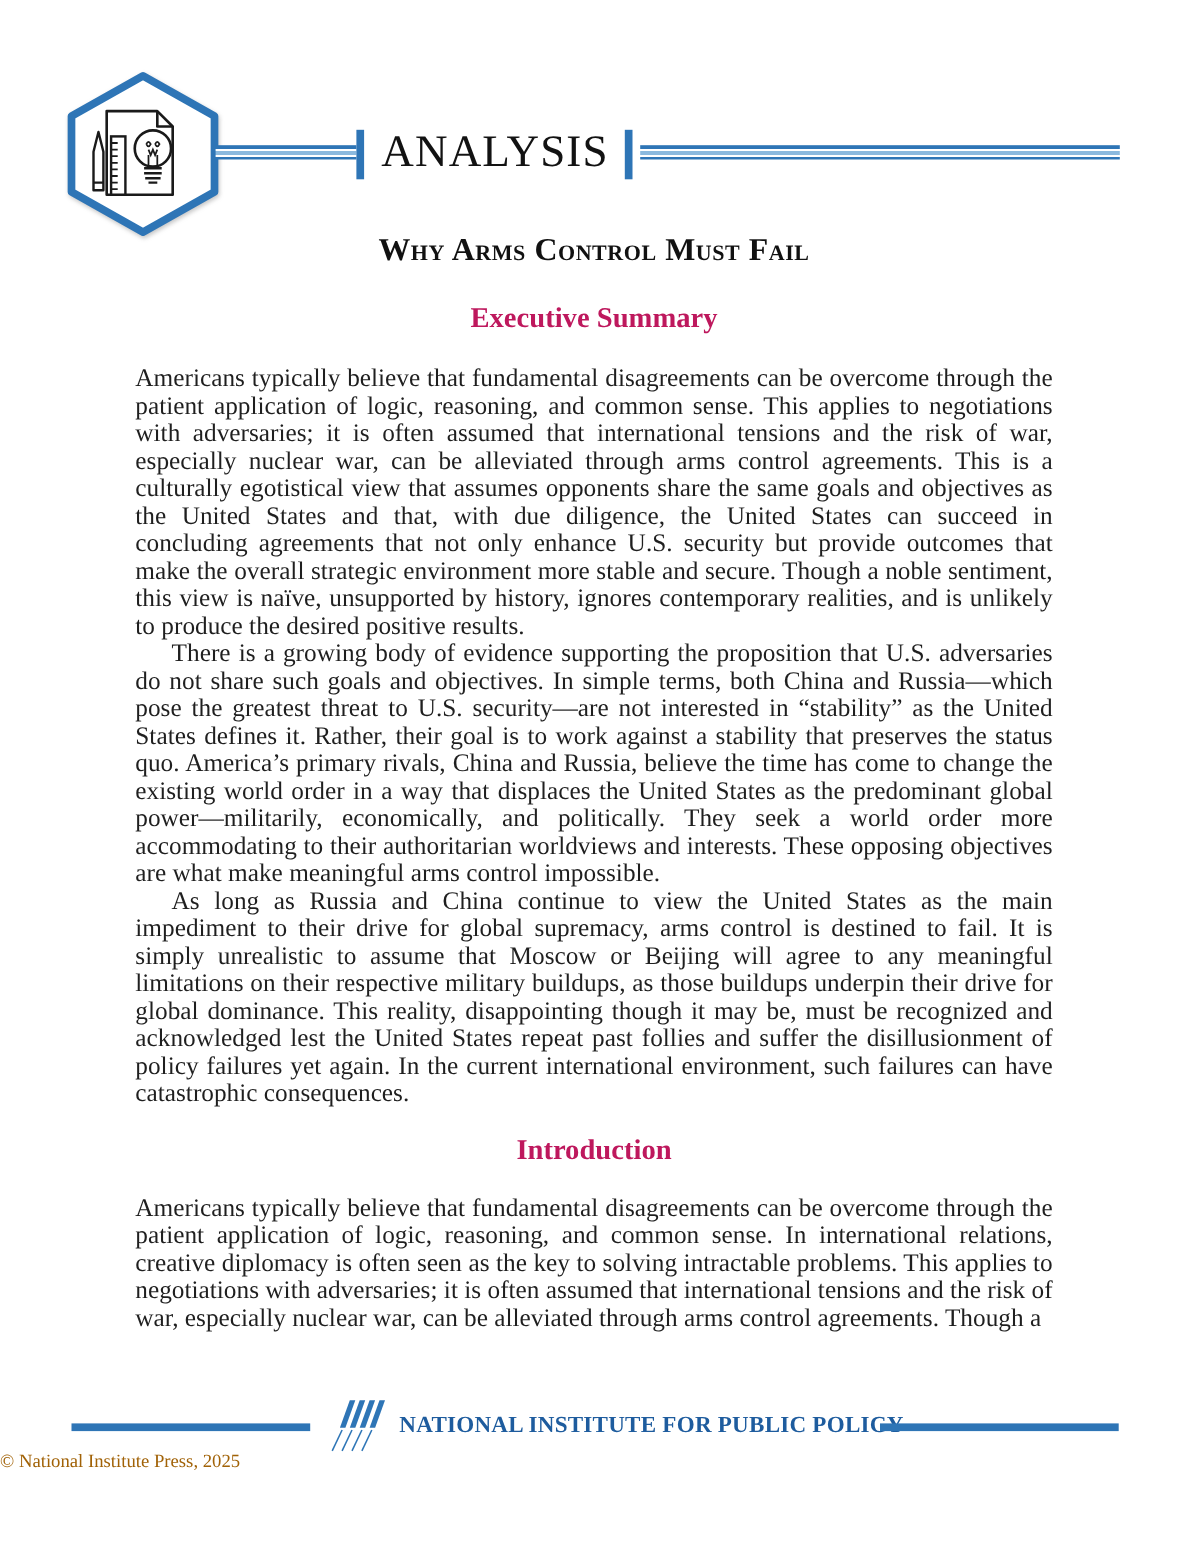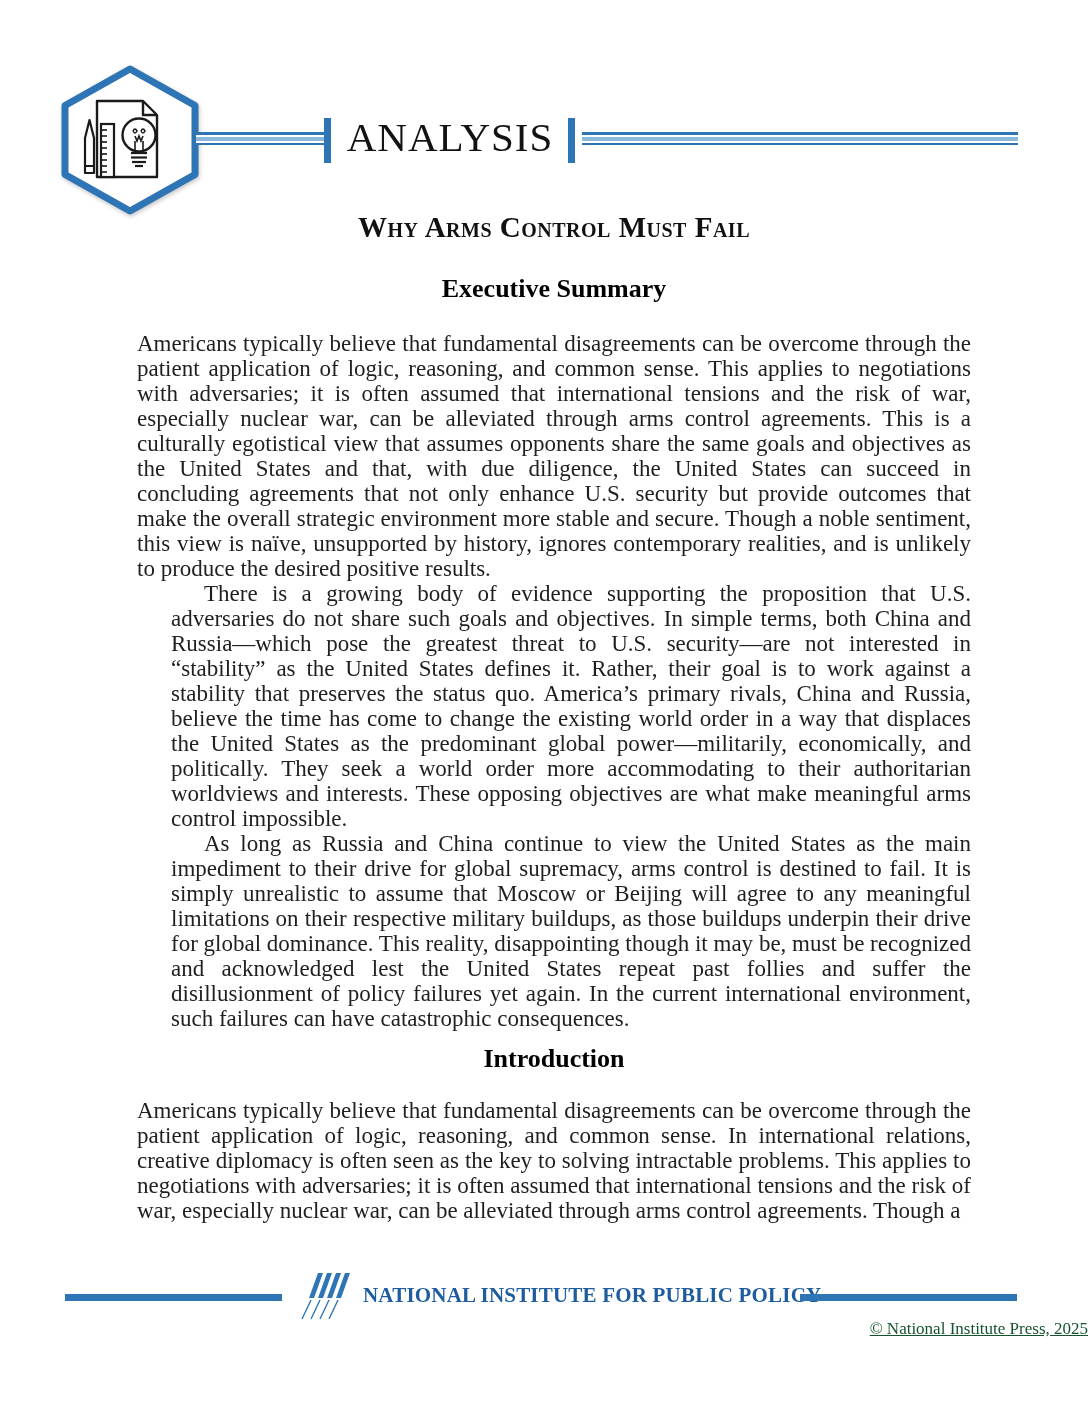--- a/index.html
+++ b/index.html
@@ -35,21 +35,21 @@
   .brand {
     position:absolute; left:330px; top:113px; width:240px;
     text-align:center;
     font-size:41px; line-height:48px;
     letter-spacing:1px;
     color:#121212;
   }
 
   
   .content {
-    position:absolute; left:137px; top:0; width:834px;
+    position:absolute; left:123px; top:0; width:834px;
     color:#1b1b1b;
   }
   .doc-title {
     margin:212px 0 0 0;
     text-align:center;
     font-variant-caps:small-caps;
     font-variant:small-caps;
     font-weight:bold;
     font-size:29px; line-height:30px;
     letter-spacing:0.5px;
@@ -60,53 +60,52 @@
     text-align:center;
     font-weight:bold;
     font-size:21px; line-height:22px;
     color:#111111;
   }
   .section-heading {
     margin:33px 0 0 0;
     text-align:center;
     font-weight:bold;
     font-size:26px; line-height:27px;
-    color:#000000;
+    color:#be185d;
   }
-  .section-heading.intro { margin-top:14px; }
+  .section-heading.intro { margin-top:26px; }
   .content p {
     margin:0;
     font-size:23px;
     line-height:25px;
     text-align:justify;
     color:#1f1f1f;
   }
   .content p.first { margin-top:29px; }
   .content p.first-intro { margin-top:26px; }
-  .content p.indent { text-indent:33px;margin-left:34px; }
+  .content p.indent { text-indent:33px; }
 
   
   .foot-bar { position:absolute; top:1294px; width:217px; height:7px; background:#2e75b6; }
   .foot-bar.left  { left:65px; }
   .foot-bar.right { left:800px; }
   .nipp-logo { position:absolute; left:299px; top:1271px; width:56px; height:50px; }
   .org-name {
     position:absolute; left:363px; top:1283px; width:420px;
     font-weight:bold;
     font-size:21px; line-height:24px;
     letter-spacing:0.2px;
     color:#1e5c9e;
     white-space:nowrap;
   }
   .copyright {
     position:absolute; left:0; top:1319px; width:1088px;
-    text-align:right;
+    text-align:left;
     font-size:17px; line-height:20px;
-    color:#14532d;
-    text-decoration:underline;
+    color:#a16207;
   }
 </style>
 </head>
 <body>
 
 <div class="page">
 
   <div class="hex-logo">
     <svg width="148" height="152" viewBox="0 0 148 152" xmlns="http://www.w3.org/2000/svg">
 

